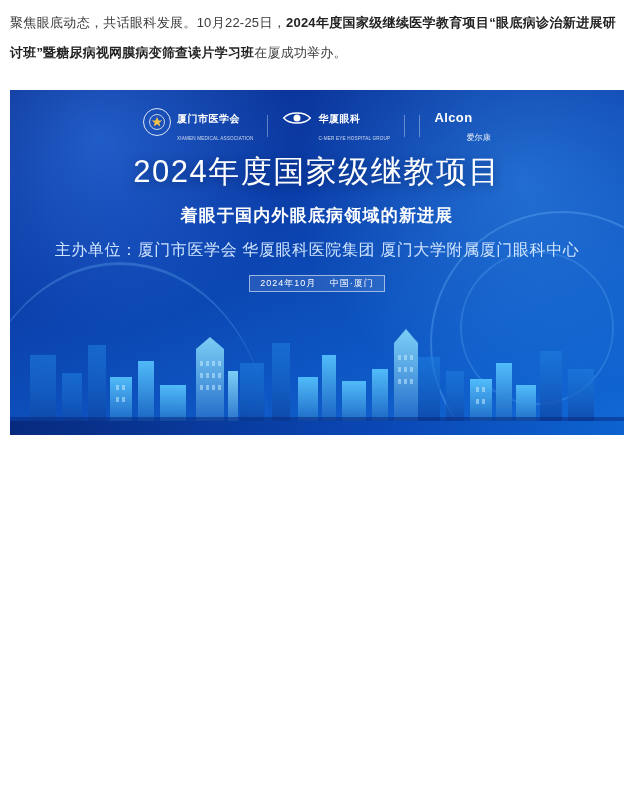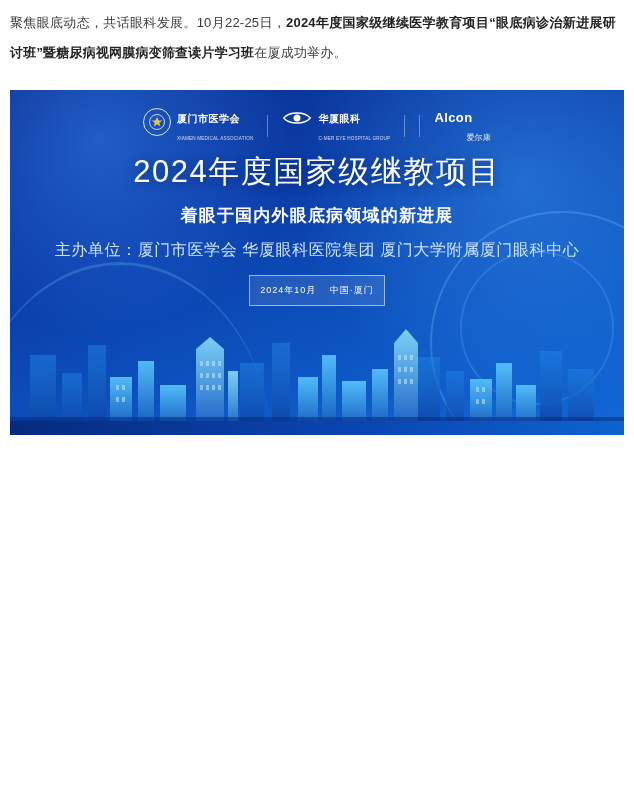--- a/index.html
+++ b/index.html
@@ -173,21 +173,21 @@
   }
   .title-org {
     margin-top: 13px;
     font-size: 16px;
     color: #cfe4ff;
     letter-spacing: 0.6px;
   }
   .date-chip {
     display: inline-block;
     margin-top: 14px;
-    padding: 8px 10px;
+    padding: 1px 10px;
     font-size: 9px;
     color: #ffffff;
     border: 1px solid rgba(255,255,255,0.55);
     background: rgba(255,255,255,0.10);
     letter-spacing: 1px;
   }
   .date-chip .city {
     margin-left: 10px;
   }
   

